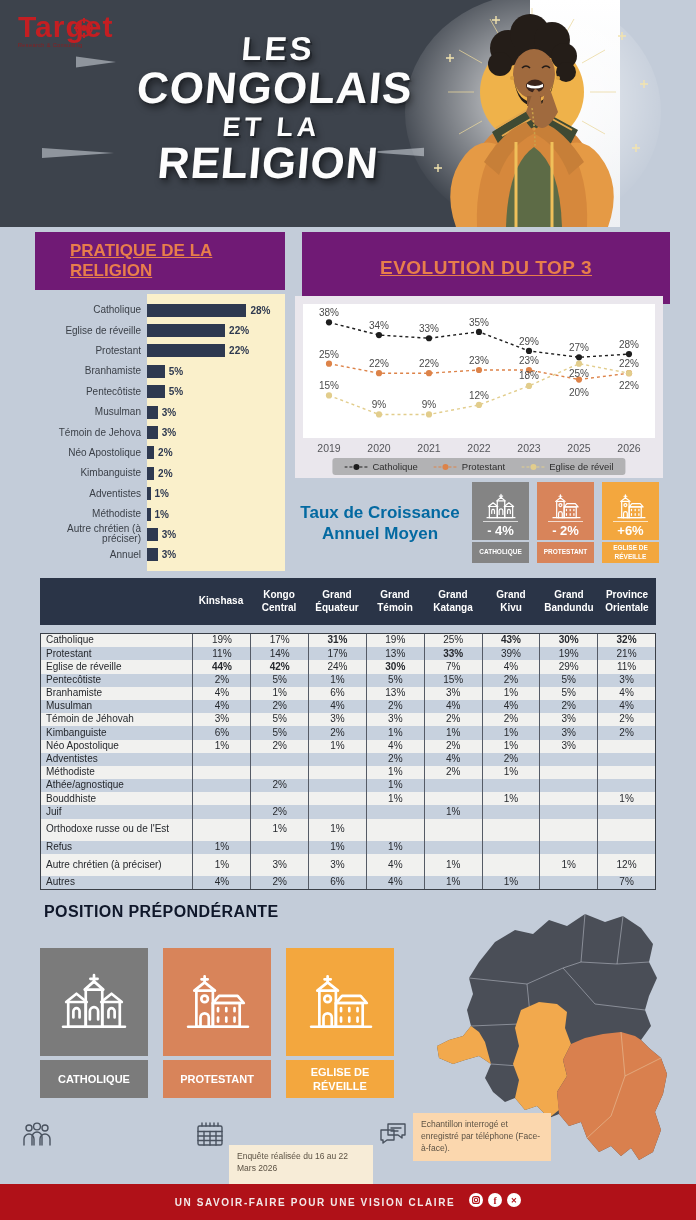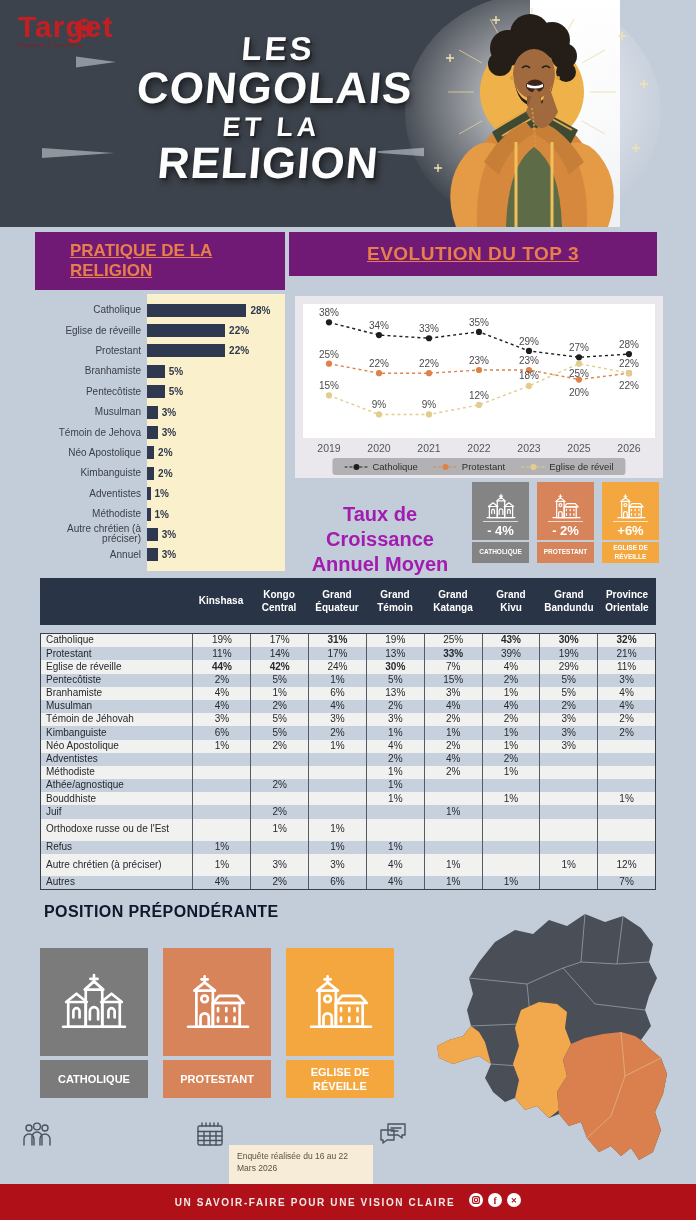--- a/index.html
+++ b/index.html
@@ -24,40 +24,40 @@
   .w1{left:76px;top:54px;width:40px;height:16px;}
   .w2{left:42px;top:146px;width:72px;height:14px;}
   .w3{left:366px;top:146px;width:58px;height:12px;transform:scaleX(-1);}
   .hero{position:absolute;left:398px;top:0;}
 
   
   .box-title{position:absolute;background:#701a75;color:#e87e4b;font-weight:bold;
     display:flex;align-items:center;justify-content:center;text-align:left;text-decoration:underline;}
   #practice-title{left:35px;top:232px;width:250px;height:58px;font-size:17px;line-height:1.2;}
   #practice-title span{display:block;width:180px;}
-  #evolution-title{left:289px;top:232px;width:368px;height:44px;font-size:19px;letter-spacing:.5px;}
+  #evolution-title{left:302px;top:232px;width:368px;height:72px;font-size:19px;letter-spacing:.5px;}
 
   
   #practice-chart{position:absolute;left:35px;top:294px;width:250px;padding:6px 0;}
   #practice-chart .cream{position:absolute;left:112px;right:0;top:0;bottom:0;background:#faf0cb;}
   .bar-row{position:relative;display:flex;height:20.4px;align-items:center;}
   .bar-label{width:112px;font-size:10px;color:#3a3f47;text-align:right;padding-right:6px;box-sizing:border-box;line-height:1;}
   .bar-zone{flex:1;display:flex;align-items:center;height:100%;}
   .bar{height:13px;background:#2e3950;}
   .bar-val{font-size:10px;font-weight:bold;color:#2e3950;margin-left:4px;}
 
   
   #evolution-panel{position:absolute;left:295px;top:296px;width:368px;height:182px;background:#eae7ed;}
   #evo-svg{position:absolute;left:8px;top:8px;}
   #evo-legend{position:absolute;left:50%;transform:translateX(-50%);bottom:3px;background:#b2b2b4;
     border-radius:3px;display:flex;gap:16px;padding:3px 12px;font-size:9.5px;color:#2e2e2e;align-items:center;white-space:nowrap;}
   .legend-item{display:flex;align-items:center;gap:4px;}
 
   
-  #growth-label{position:absolute;left:298px;top:502px;width:164px;text-align:center;font-weight:bold;color:#a21caf;font-size:20px;line-height:1.25;}
+  #growth-label{position:absolute;left:298px;top:502px;width:164px;text-align:center;font-weight:bold;color:#0369a1;font-size:17px;line-height:1.25;}
   #growth-cards{position:absolute;left:472px;top:482px;display:flex;gap:8px;}
   .gcard{width:57px;}
   .gcard-top{height:58px;display:flex;flex-direction:column;align-items:center;justify-content:flex-end;padding-bottom:2px;box-sizing:border-box;}
   .gval{color:#fff;font-weight:bold;font-size:13px;margin-top:1px;border-top:1px solid rgba(255,255,255,.7);padding:1px 4px 0 4px;}
   .gcard-label{margin-top:2px;height:21px;font-size:6.5px;color:#fff;font-weight:bold;text-align:center;
     display:flex;align-items:center;justify-content:center;line-height:1.25;padding:0 2px;box-sizing:border-box;}
 
   
   #region-table{position:absolute;left:40px;top:578px;width:616px;font-size:10px;color:#26292e;}
   .thead{display:flex;background:#2a3447;color:#fff;font-weight:bold;height:47px;}
@@ -729,20 +729,21 @@
       <div class="note-box" style="background: rgb(247, 236, 215); margin-top: 32px;">Enquête réalisée du 16 au 22 Mars 2026</div>
     </div>
   <div class="note" id="note3">
       <span class="note-icon"><svg width="30" height="26" viewBox="0 0 30 26">
           <g fill="none" stroke="#49525f" stroke-width="1.4" stroke-linecap="round" stroke-linejoin="round">
             <path d="M10,3 h17 v11 h-3 v3 l-4,-3 h-10 z"></path>
             <path d="M13,7 h10 M13,10 h7"></path>
             <path d="M3,9 h13 v10 h-7 l-4,3 v-3 h-2 z"></path>
           </g>
         </svg></span>
+      <div class="note-box" style="background: rgb(251, 215, 174);">Echantillon interrogé et enregistré par téléphone (Face-à-face).</div>
     </div>
 
   <div class="redbar">
     <span class="redbar-text">UN SAVOIR-FAIRE POUR UNE VISION CLAIRE</span>
     <span class="social" id="social">
         <span><svg width="14" height="14" viewBox="0 0 14 14">
             <circle cx="7" cy="7" r="7" fill="#fff"></circle>
             <rect x="3.6" y="3.6" width="6.8" height="6.8" rx="2" fill="none" stroke="#b01118" stroke-width="1.1"></rect>
             <circle cx="7" cy="7" r="1.7" fill="none" stroke="#b01118" stroke-width="1.1"></circle>
             <circle cx="9.7" cy="4.4" r="0.7" fill="#b01118"></circle>

